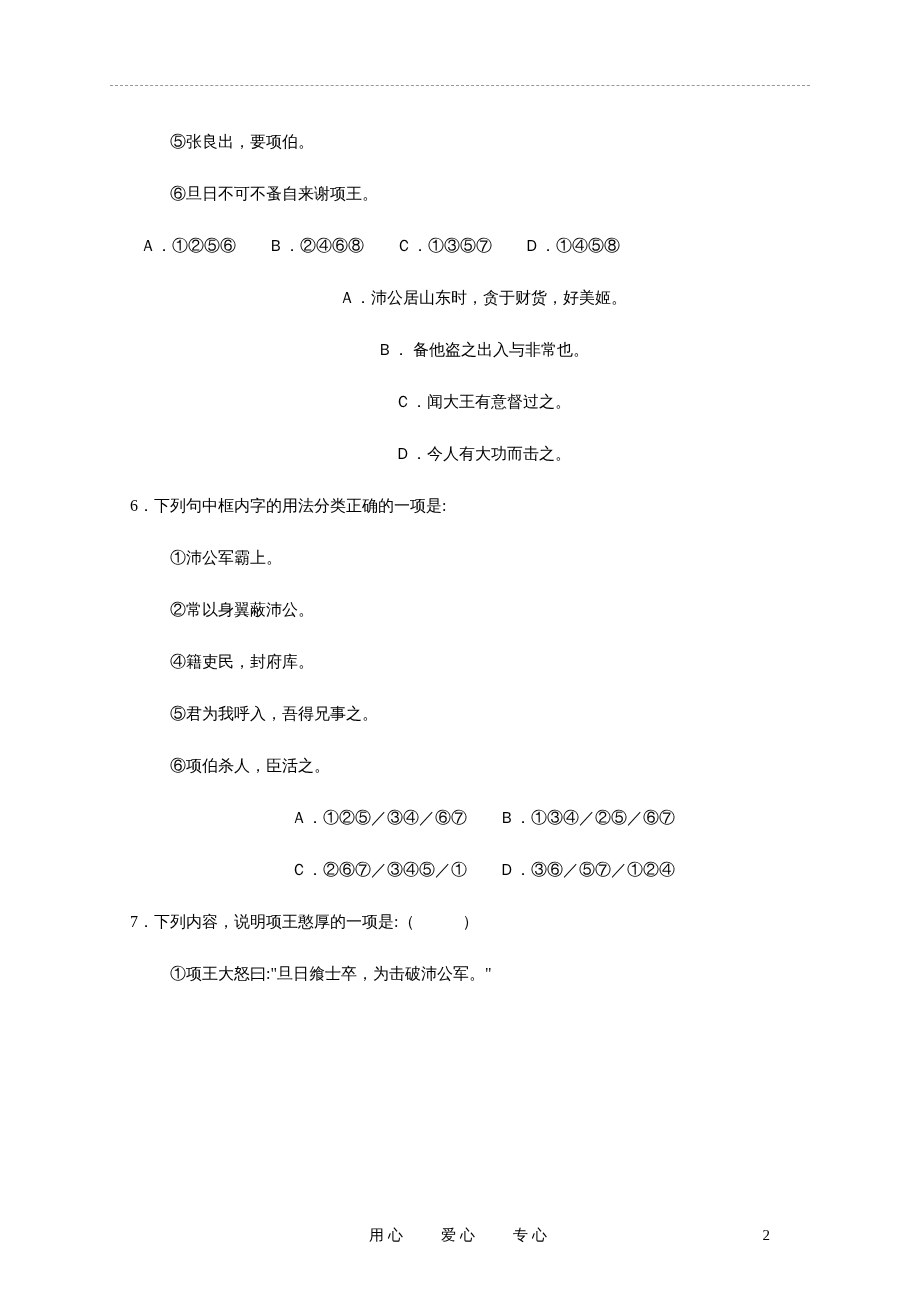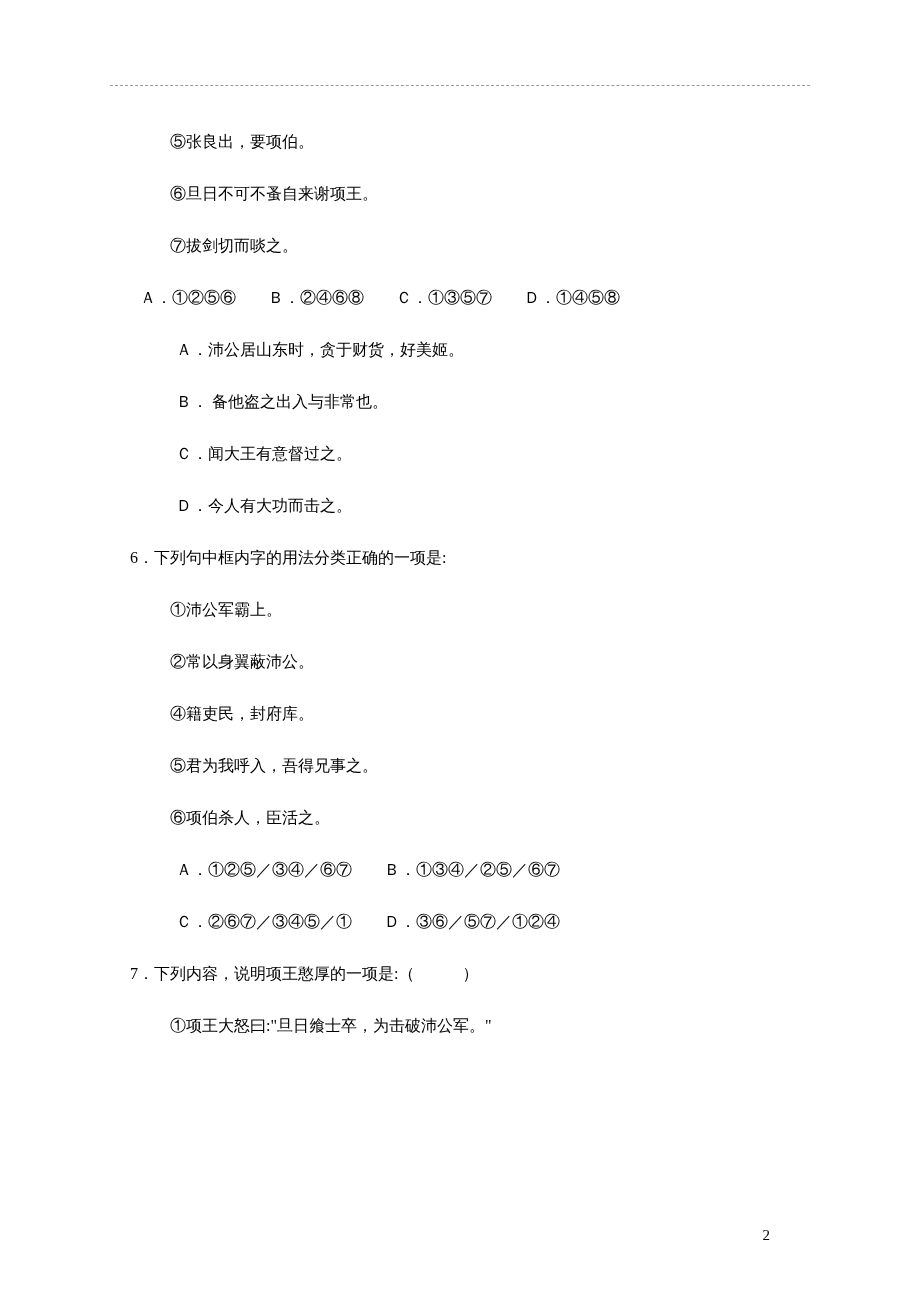--- a/index.html
+++ b/index.html
@@ -28,21 +28,21 @@
   .content {
     position: absolute;
     top: 130px;
     left: 130px;
     right: 130px;
   }
   .line {
     margin-bottom: 28px;
   }
   .indent1 { padding-left: 40px; }
-  .indent2 { padding-left: 46px; }
+  .indent2 { padding-left: 46px; text-align: center; }
   .options-row { padding-left: 10px; }
   .footer {
     position: absolute;
     left: 0;
     right: 0;
     bottom: 56px;
     text-align: center;
     font-size: 15px;
     letter-spacing: 4px;
     color: #000;
@@ -59,21 +59,20 @@
 </head>
 <body>
 
 <div class="page">
   <div class="dashed-rule"></div>
 
   <div class="content">
 
     <div class="line indent1">⑤张良出，要项伯。</div>
     <div class="line indent1">⑥旦日不可不蚤自来谢项王。</div>
-    <div class="line indent1">⑦拔剑切而啖之。</div>
     <div class="line options-row">Ａ．①②⑤⑥　　Ｂ．②④⑥⑧　　Ｃ．①③⑤⑦　　Ｄ．①④⑤⑧</div>
 
     <div class="line indent2">Ａ．沛公居山东时，贪于财货，好美姬。</div>
     <div class="line indent2">Ｂ． 备他盗之出入与非常也。</div>
     <div class="line indent2">Ｃ．闻大王有意督过之。</div>
     <div class="line indent2">Ｄ．今人有大功而击之。</div>
 
     <div class="line">6．下列句中框内字的用法分类正确的一项是:</div>
     <div class="line indent1">①沛公军霸上。</div>
     <div class="line indent1">②常以身翼蔽沛公。</div>
@@ -81,14 +80,17 @@
     <div class="line indent1">⑤君为我呼入，吾得兄事之。</div>
     <div class="line indent1">⑥项伯杀人，臣活之。</div>
     <div class="line indent2">Ａ．①②⑤／③④／⑥⑦　　Ｂ．①③④／②⑤／⑥⑦</div>
     <div class="line indent2">Ｃ．②⑥⑦／③④⑤／①　　Ｄ．③⑥／⑤⑦／①②④</div>
 
     <div class="line">7．下列内容，说明项王憨厚的一项是:（　　　）</div>
     <div class="line indent1">①项王大怒曰:"旦日飨士卒，为击破沛公军。"</div>
 
   </div>
 
+  <div class="footer">
+    <span>用心</span><span class="gap"></span><span>爱心</span><span class="gap"></span><span>专心</span>
+  </div>
   <div class="page-num">2</div>
 </div>
 
 </body></html>

